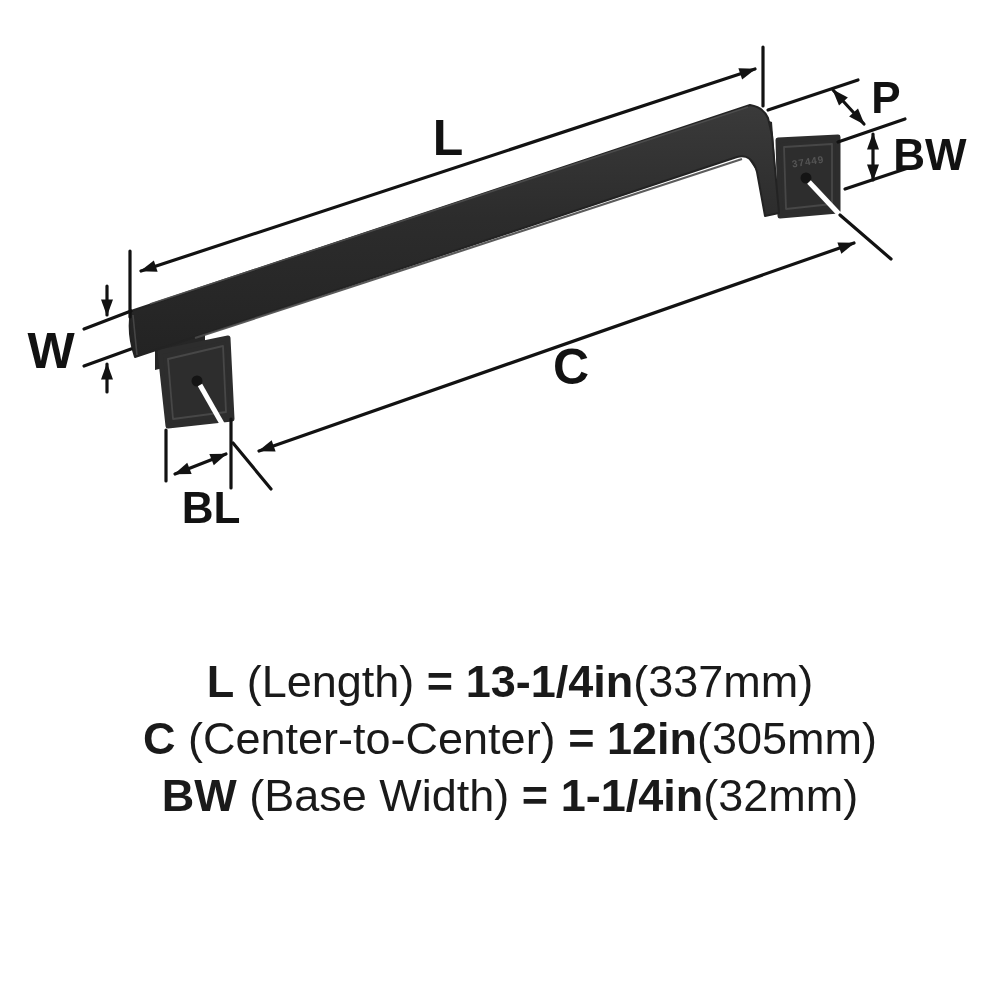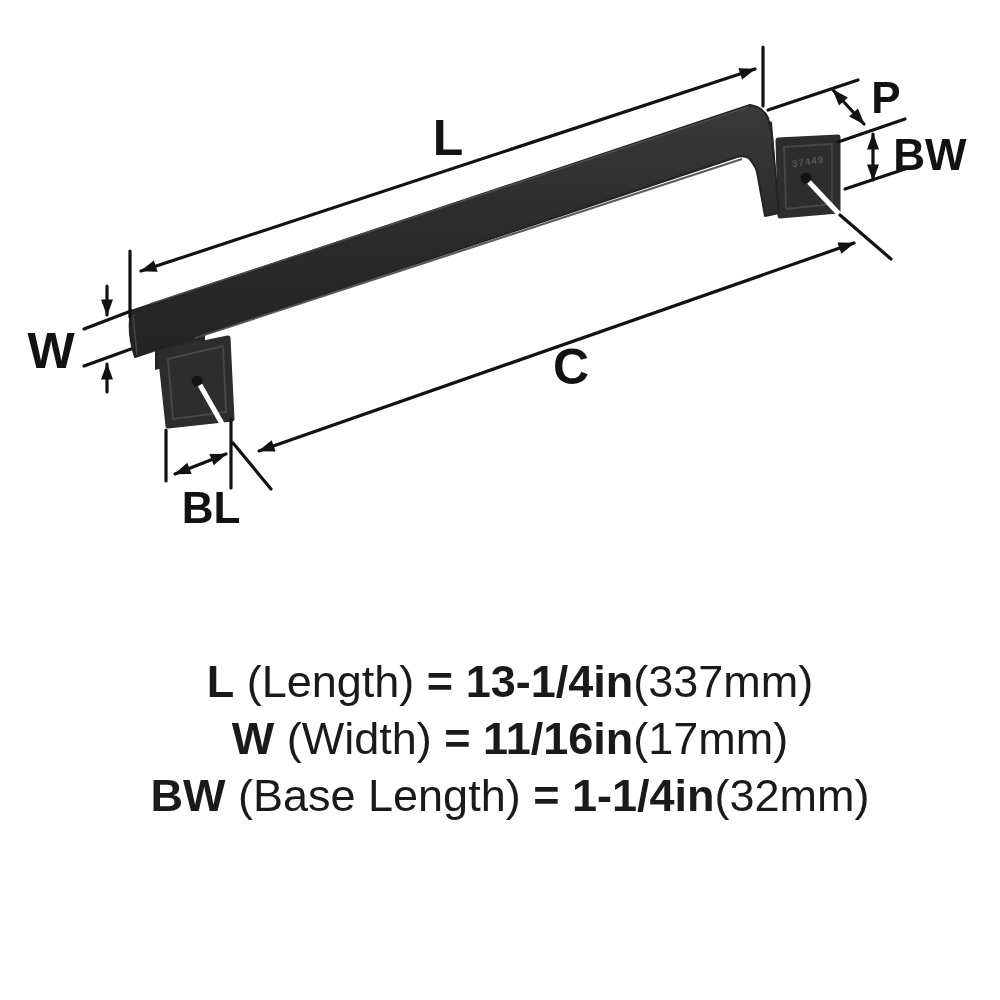--- a/index.html
+++ b/index.html
@@ -88,15 +88,15 @@
   <text class="dim-label small" x="886" y="113" text-anchor="middle">P</text>
   <text class="dim-label small" x="930" y="170" text-anchor="middle">BW</text>
   <text class="dim-label big" x="51" y="368" text-anchor="middle">W</text>
   <text class="dim-label big" x="571" y="384" text-anchor="middle">C</text>
   <text class="dim-label small" x="211" y="523" text-anchor="middle">BL</text>
 </svg>
 </div>
 
 <div class="specs">
   <div class="spec-row"><span class="b">L</span> <span class="r">(Length)</span> <span class="b">=</span> <span class="b">13-1/4in</span><span class="r">(337mm)</span></div>
-  <div class="spec-row"><span class="b">W</span> <span class="r">(Width)</span> <span class="b">=</span> <span class="b">11/16in</span><span class="r">(17mm)</span></div>
-  <div class="spec-row"><span class="b">BW</span> <span class="r">(Base Length)</span> <span class="b">=</span> <span class="b">1-1/4in</span><span class="r">(32mm)</span></div>
+  <div class="spec-row"><span class="b">C</span> <span class="r">(Center-to-Center)</span> <span class="b">=</span> <span class="b">12in</span><span class="r">(305mm)</span></div>
+  <div class="spec-row"><span class="b">BW</span> <span class="r">(Base Width)</span> <span class="b">=</span> <span class="b">1-1/4in</span><span class="r">(32mm)</span></div>
 </div>
 
 </body></html>

